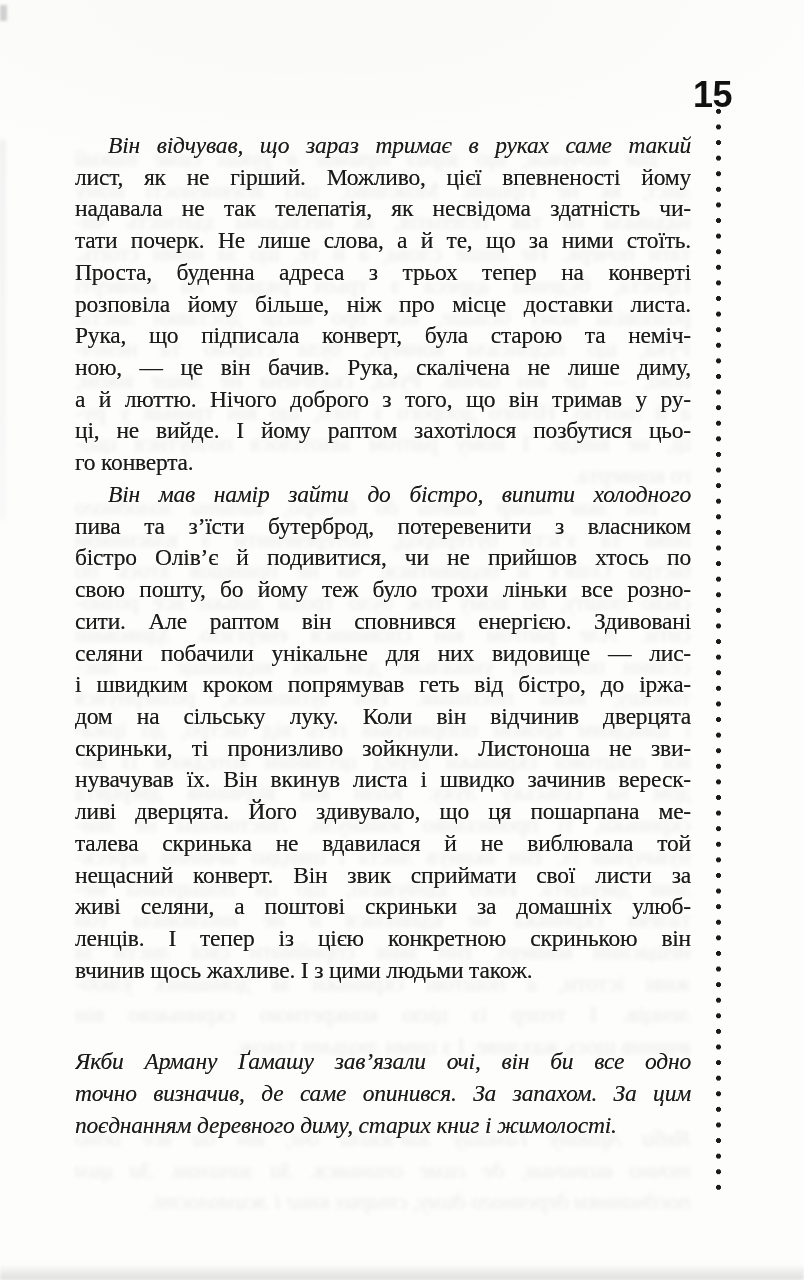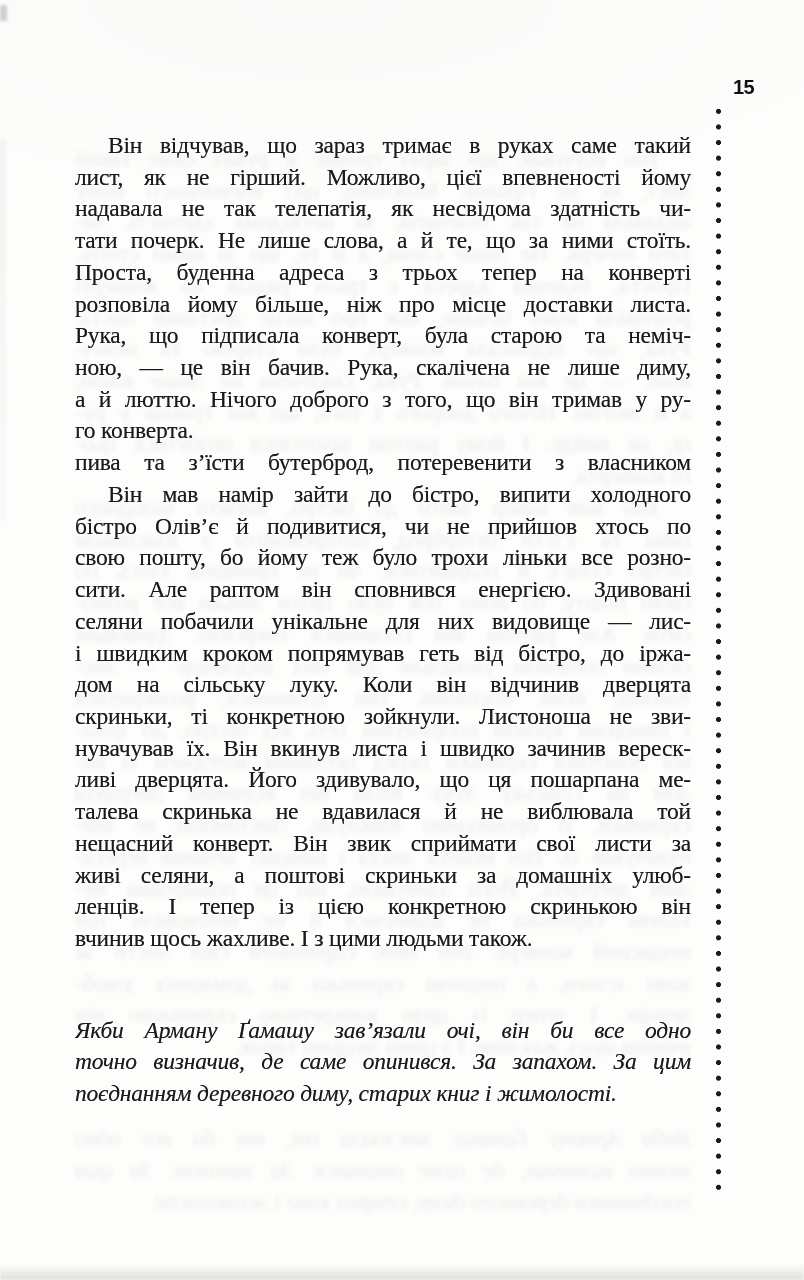--- a/index.html
+++ b/index.html
@@ -17,23 +17,23 @@
     font-family:"Liberation Serif","DejaVu Serif",serif;
   }
   .page{
     position:absolute;inset:0;
     background:
       radial-gradient(ellipse 900px 300px at 40% 0%, rgba(0,0,0,0.015), transparent 70%),
       var(--bg-color);
   }
   
   .pagenum{
-    position:absolute;left:733px;top:77px;
+    position:absolute;left:693px;top:77px;
     font-family:"Liberation Sans","DejaVu Sans",sans-serif;
-    font-weight:700;font-size:20px;line-height:1;
+    font-weight:700;font-size:36px;line-height:1;
     letter-spacing:-0.5px;
     color:var(--pagenum-color);
     z-index:3;
   }
   
   .dots{
     position:absolute;left:713px;top:106px;
     width:11px;height:1093px;
     background-image:radial-gradient(circle 2.7px at 5.5px 5.5px, var(--dots-color) 96%, rgba(0,0,0,0) 100%);
     background-size:11px 15.6px;
@@ -50,21 +50,21 @@
   .para{margin:0;}
   .para.space-before{margin-top:60px;font-style:italic;}
   .line{
     height:31.72px;overflow:hidden;
     text-align:justify;
     text-align-last:justify;
     text-shadow:0 0 0.6px rgba(20,20,20,0.6);
     white-space:normal;
   }
   .line.last{text-align-last:left;}
-  .line.first-indent{text-indent:33px;}
+  .line.first-indent{text-indent:33px;font-style:italic;}
   
   .bleed-layer{
     position:absolute;inset:0;
     opacity:0.085;
     filter:blur(2.1px);
     z-index:1;
     pointer-events:none;
   }
   .bleed-layer .text-block{
     transform:scaleX(-1) translateY(13px);
@@ -146,32 +146,33 @@
       <div class="para">
         <div class="line first-indent">Він відчував, що зараз тримає в руках саме такий</div>
         <div class="line">лист, як не гірший. Можливо, цієї впевненості йому</div>
         <div class="line">надавала не так телепатія, як несвідома здатність чи-</div>
         <div class="line">тати почерк. Не лише слова, а й те, що за ними стоїть.</div>
         <div class="line">Проста, буденна адреса з трьох тепер на конверті</div>
         <div class="line">розповіла йому більше, ніж про місце доставки листа.</div>
         <div class="line">Рука, що підписала конверт, була старою та неміч-</div>
         <div class="line">ною, — це він бачив. Рука, скалічена не лише диму,</div>
         <div class="line">а й люттю. Нічого доброго з того, що він тримав у ру-</div>
+        <div class="line">ці, не вийде. І йому раптом захотілося позбутися цьо-</div>
         <div class="line last">го конверта.</div>
       </div>
       <div class="para">
+        <div class="line first-indent">Він мав намір зайти до бістро, випити холодного</div>
         <div class="line">пива та з’їсти бутерброд, потеревенити з власником</div>
-        <div class="line first-indent">Він мав намір зайти до бістро, випити холодного</div>
         <div class="line">бістро Олів’є й подивитися, чи не прийшов хтось по</div>
         <div class="line">свою пошту, бо йому теж було трохи ліньки все розно-</div>
         <div class="line">сити. Але раптом він сповнився енергією. Здивовані</div>
         <div class="line">селяни побачили унікальне для них видовище — лис-</div>
         <div class="line">і швидким кроком попрямував геть від бістро, до іржа-</div>
         <div class="line">дом на сільську луку. Коли він відчинив дверцята</div>
-        <div class="line">скриньки, ті конкретною зойкнули. Листоноша не зви-</div>
+        <div class="line">скриньки, ті пронизливо зойкнули. Листоноша не зви-</div>
         <div class="line">нувачував їх. Він вкинув листа і швидко зачинив вереск-</div>
         <div class="line">ливі дверцята. Його здивувало, що ця пошарпана ме-</div>
         <div class="line">талева скринька не вдавилася й не виблювала той</div>
         <div class="line">нещасний конверт. Він звик сприймати свої листи за</div>
         <div class="line">живі селяни, а поштові скриньки за домашніх улюб-</div>
         <div class="line">ленців. І тепер із цією конкретною скринькою він</div>
         <div class="line last">вчинив щось жахливе. І з цими людьми також.</div>
       </div>
       <div class="para space-before">
         <div class="line">Якби Арману Ґамашу зав’язали очі, він би все одно</div>

